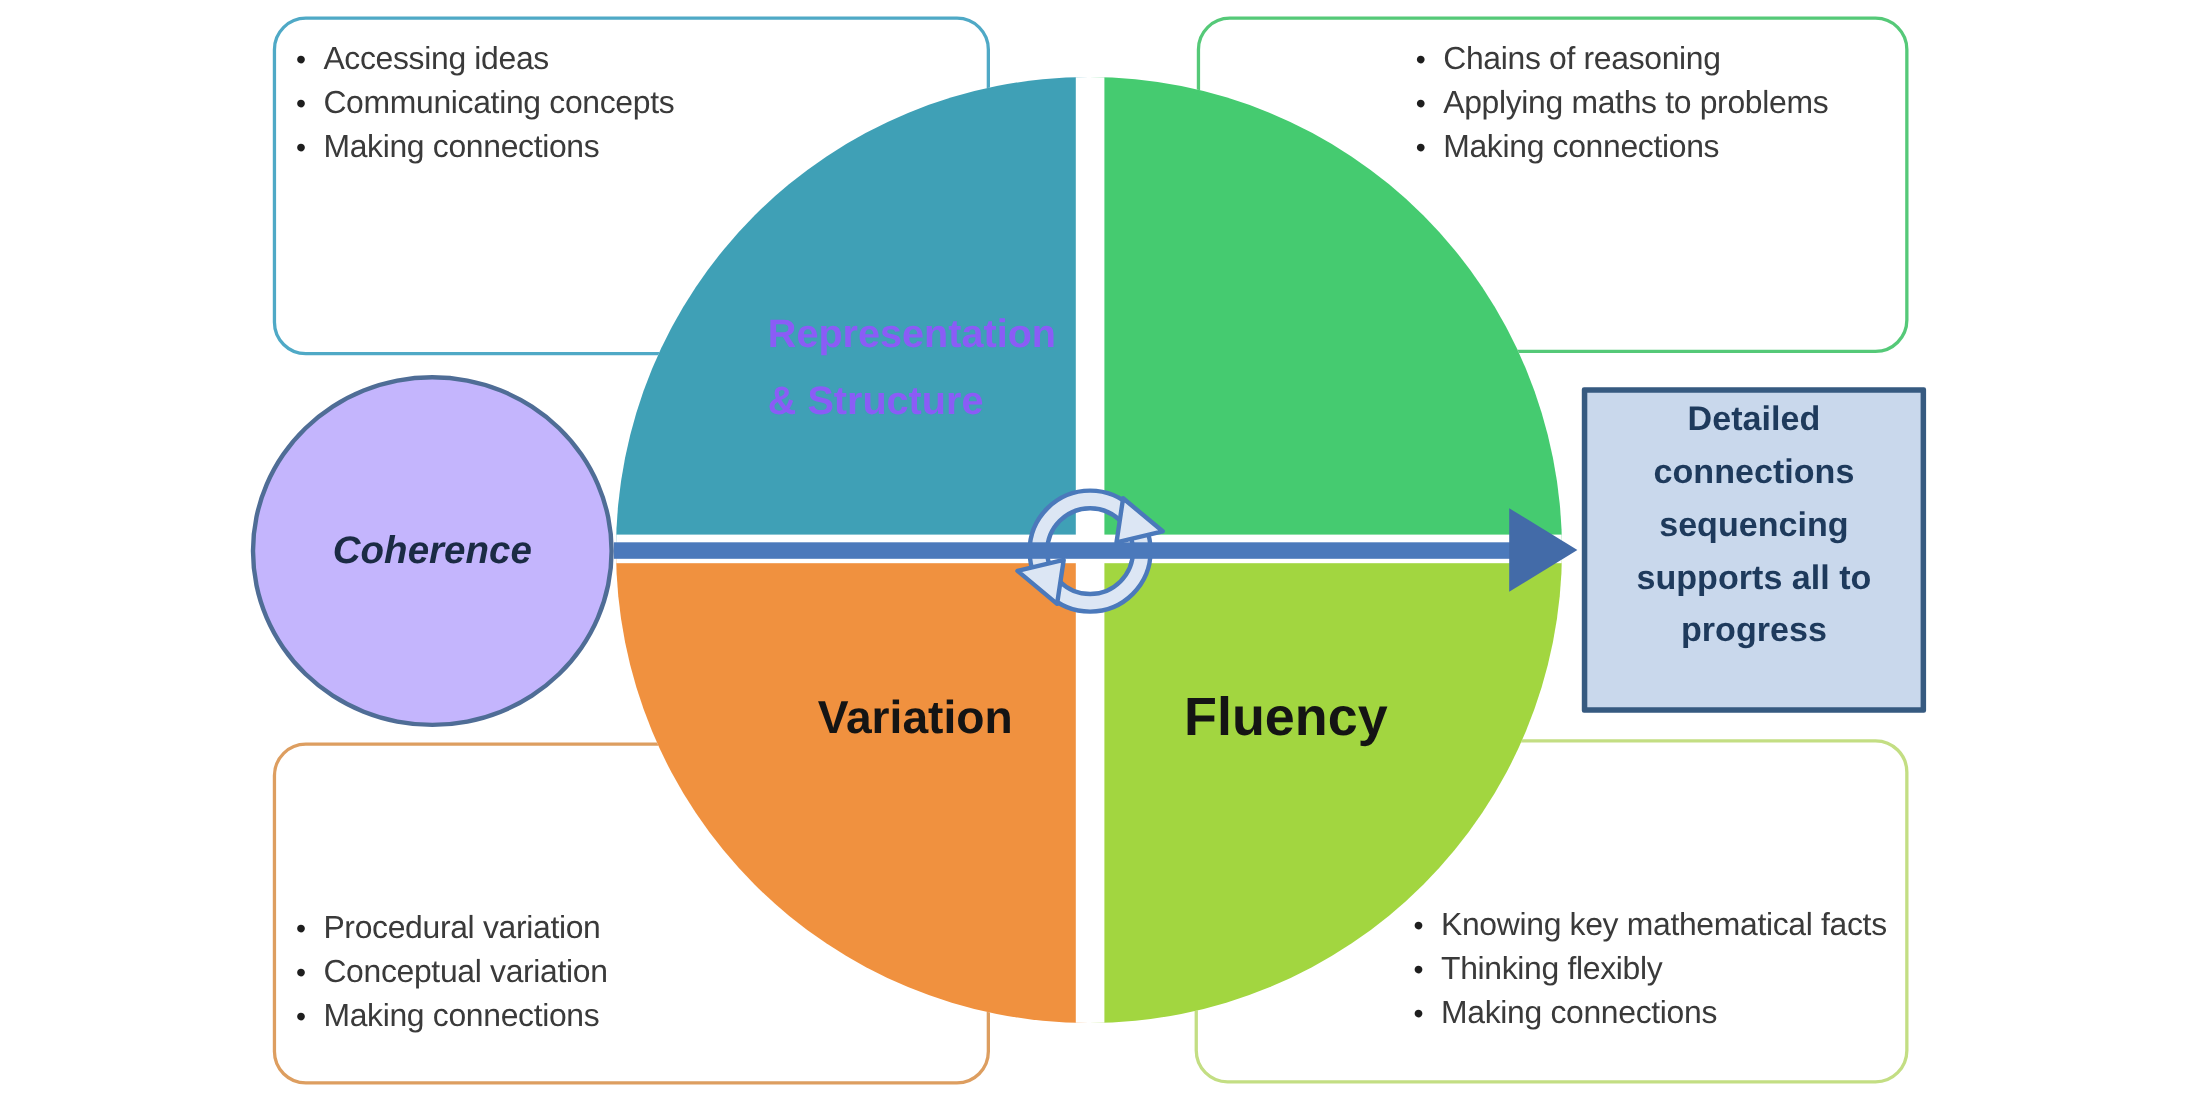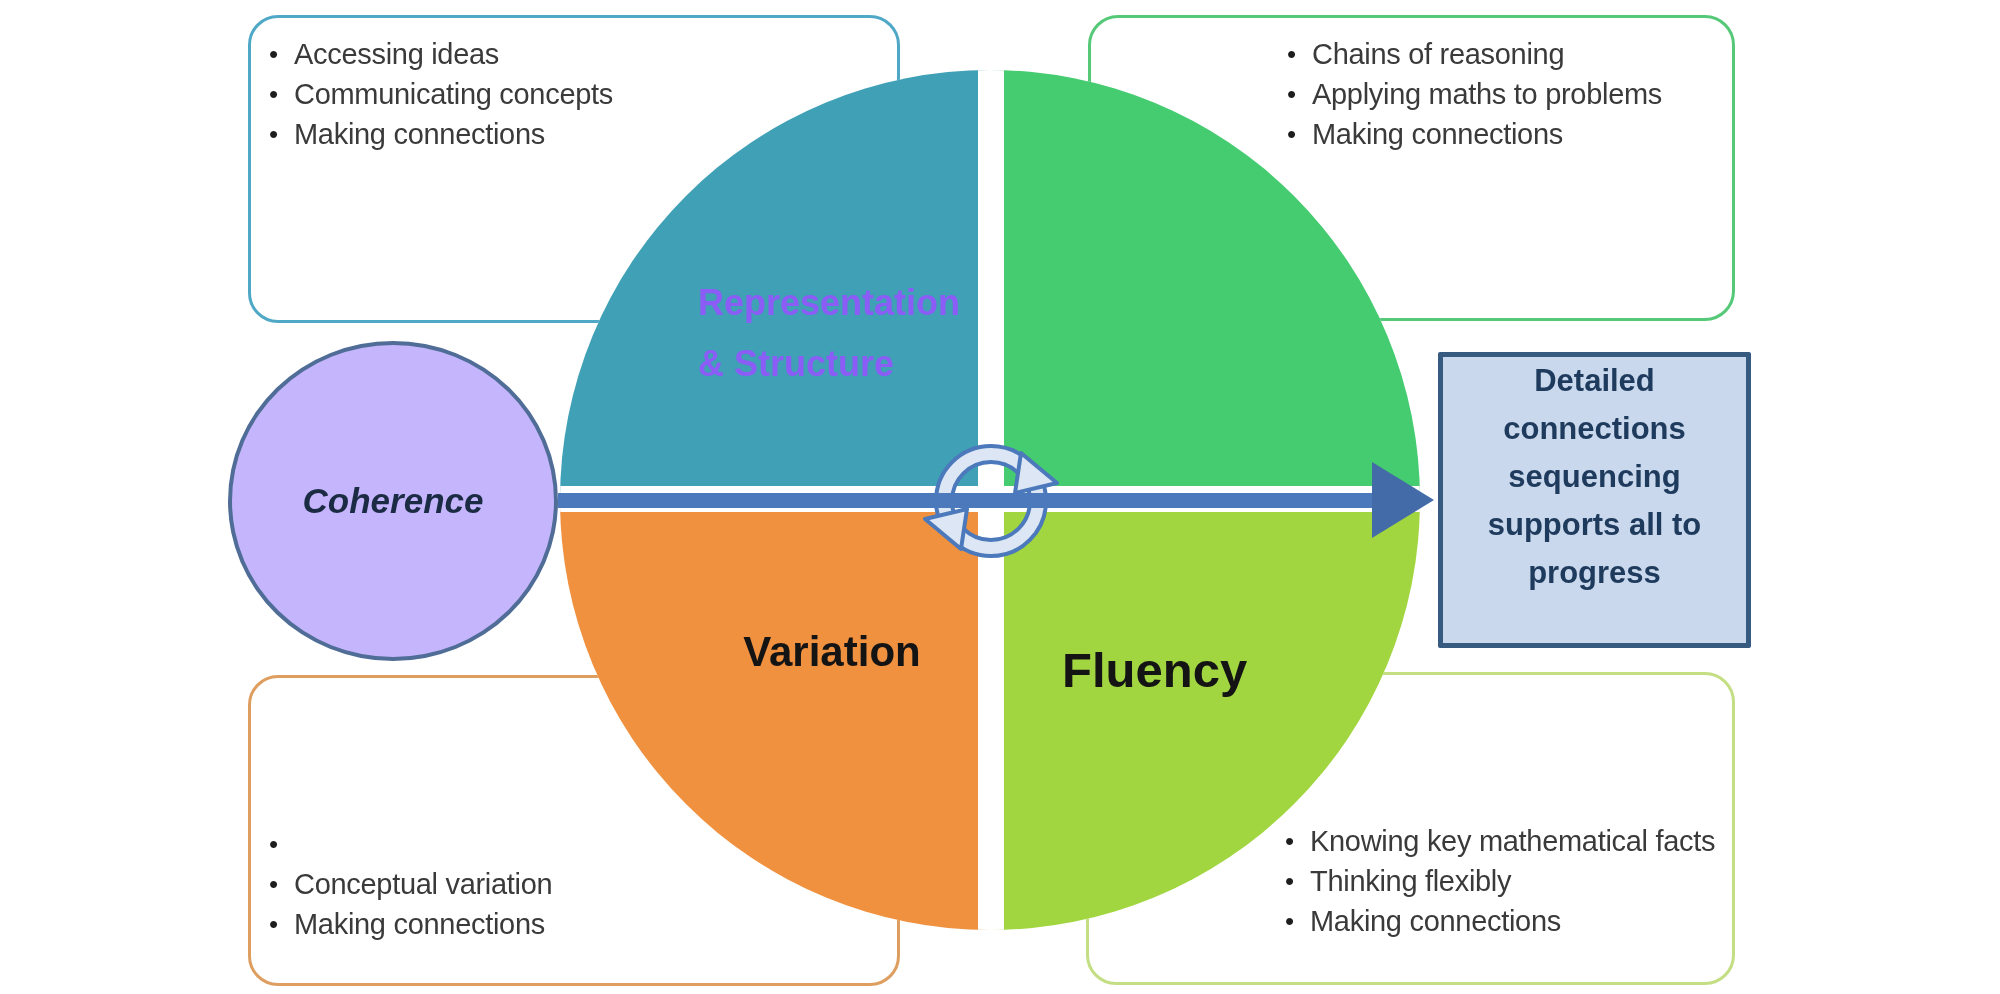--- a/index.html
+++ b/index.html
@@ -31,21 +31,21 @@
   #q-bl { left:0;     top:430px; background:#f0913f; }
   #q-br { left:430px; top:430px; background:#a2d640; }
   .gap-v { position:absolute; left:418px; top:0; width:26px; height:860px; background:#fff; }
   .gap-h { position:absolute; left:0; top:416px; width:860px; height:26px; background:#fff; }
 
   
   .q-label { position:absolute; z-index:3; font-weight:700; white-space:nowrap; }
   #lbl-rs  { left:698px;  top:272px; font-size:36px; line-height:61px; color:#8b5cf6; text-align:left; }
   #lbl-mt  { left:1042px; top:272px; width:256px; font-size:36px; line-height:61px; color:#11301f; text-align:center; }
   #lbl-var { left:718px;  top:622px; width:228px; font-size:42px; line-height:60px; color:#141414; text-align:center; }
-  #lbl-flu { left:1062px; top:640px; width:214px; font-size:49px; line-height:60px; color:#141414; }
+  #lbl-flu { left:1062px; top:622px; width:214px; font-size:49px; line-height:60px; color:#141414; text-align:center; }
 
   
   #coherence { position:absolute; left:228px; top:341px; width:330px; height:320px;
                background:#c4b5fd; border:4px solid #4f6d96; border-radius:50%;
                display:flex; align-items:center; justify-content:center; z-index:4;font-style:italic; }
   #coherence .txt { font-size:35px; font-weight:700; color:#1b2b44; }
 
   
   #cycle-icon { position:absolute; left:919px; top:429px; width:144px; height:144px; z-index:5; }
 
@@ -99,20 +99,21 @@
         <span class="dot">•</span>
         <span class="txt">Making connections</span>
       </div>
     </div>
   </div>
 
   <div class="callout" id="box-bl">
     <div class="list">
       <div class="row">
         <span class="dot">•</span>
+        <span class="txt">Procedural variation</span>
       </div>
       <div class="row">
         <span class="dot">•</span>
         <span class="txt">Conceptual variation</span>
       </div>
       <div class="row">
         <span class="dot">•</span>
         <span class="txt">Making connections</span>
       </div>
     </div>

